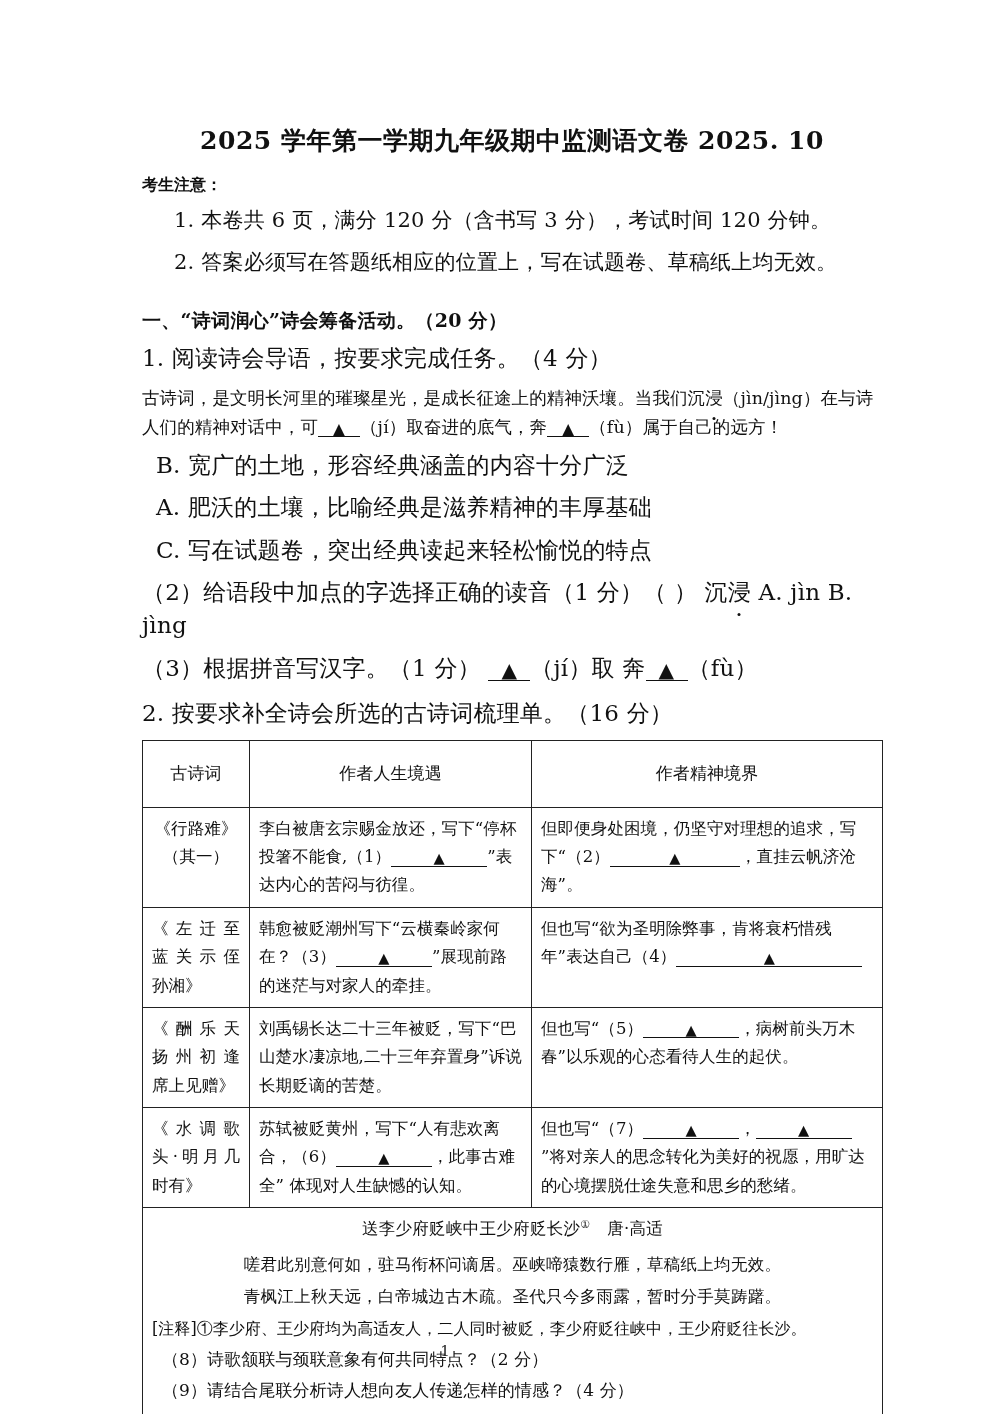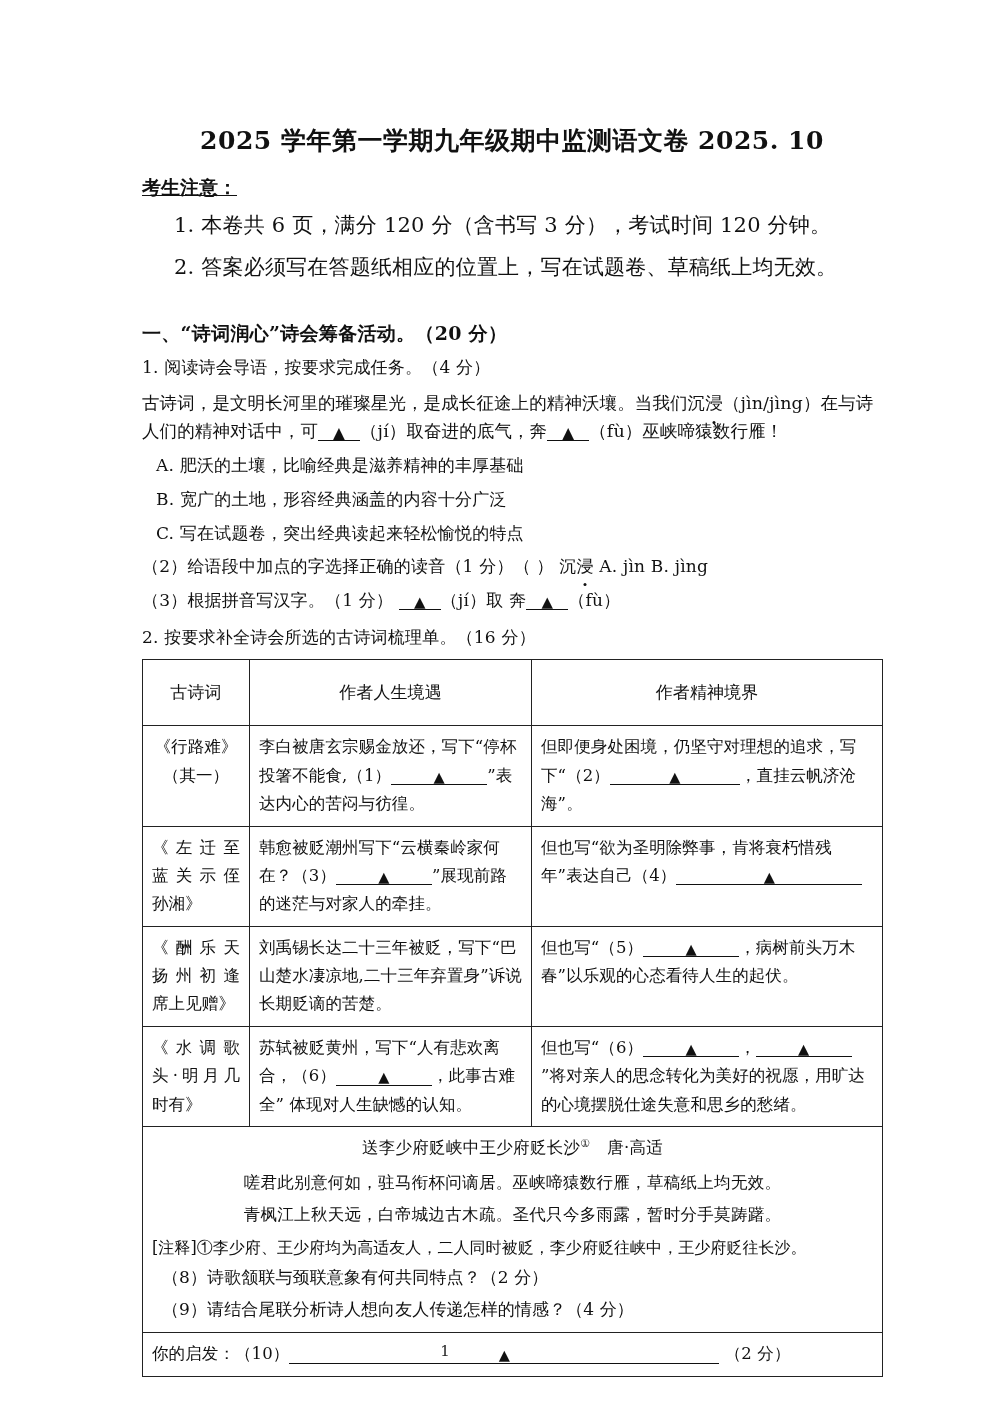--- a/index.html
+++ b/index.html
@@ -32,40 +32,39 @@
 
   .doc-title {
     text-align: center;
     font-size: 25px;
     font-weight: bold;
     letter-spacing: 0.5px;
     margin: 0 0 18px 0;
     font-family: "DejaVu Serif", "Liberation Serif", serif;
   }
   .notice-head {
-    font-size: 19px;
+    font-size: 16px;
     font-weight: bold;
     margin: 10px 0 10px 0;
-    text-decoration: underline;
   }
   .notice-line {
     font-size: 21px;
     margin: 0 0 14px 0;
     padding-left: 32px;
     letter-spacing: 0.2px;
   }
 
   .section-head {
     font-size: 19px;
     font-weight: bold;
-    margin: 40px 0 8px 0;
+    margin: 32px 0 8px 0;
     letter-spacing: 0.3px;
   }
   .q-line {
-    font-size: 17px;
+    font-size: 23px;
     margin: 0 0 9px 0;
     letter-spacing: 0.2px;
     line-height: 1.45;
   }
   .q-line.opt { padding-left: 14px; }
   .para-flow {
     font-size: 17.5px;
     line-height: 1.62;
     margin: 0 0 8px 0;
     letter-spacing: 0.1px;
@@ -203,25 +202,25 @@
 
     <div class="notice-head">考生注意：</div>
     <div class="notice-line">1. 本卷共 6 页，满分 120 分（含书写 3 分），考试时间 120 分钟。</div>
     <div class="notice-line">2. 答案必须写在答题纸相应的位置上，写在试题卷、草稿纸上均无效。</div>
 
     <div class="section-head">一、“诗词润心”诗会筹备活动。（20 分）</div>
 
     <div class="q-line">1. 阅读诗会导语，按要求完成任务。（4 分）</div>
 
     <div class="para-flow">
-      <span class="first">古诗词，是文明长河里的璀璨星光，是成长征途上的精神沃壤。当我们沉</span><span class="dotchar">浸</span><span>（jìn/jìng）在与诗人们的精神对话中，可</span><span class="blank w-sm"><span class="tri">▲</span></span><span>（jí）取奋进的底气，奔</span><span class="blank w-sm"><span class="tri">▲</span></span><span>（fù）巫峡啼猿数行雁！</span>
+      <span class="first">古诗词，是文明长河里的璀璨星光，是成长征途上的精神沃壤。当我们沉</span><span class="dotchar">浸</span><span>（jìn/jìng）在与诗人们的精神对话中，可</span><span class="blank w-sm"><span class="tri">▲</span></span><span>（jí）取奋进的底气，奔</span><span class="blank w-sm"><span class="tri">▲</span></span><span>（fù）属于自己的远方！</span>
     </div>
 
+    <div class="q-line opt">B. 宽广的土地，形容经典涵盖的内容十分广泛</div>
     <div class="q-line opt">A. 肥沃的土壤，比喻经典是滋养精神的丰厚基础</div>
-    <div class="q-line opt">B. 宽广的土地，形容经典涵盖的内容十分广泛</div>
     <div class="q-line opt">C. 写在试题卷，突出经典读起来轻松愉悦的特点</div>
 
     <div class="q-line">
       <span>（2）给语段中加点的字选择正确的读音（1 分）（    ）    沉</span><span class="dotchar">浸</span><span>    A. jìn    B. jìng</span>
     </div>
 
     <div class="q-line">
       <span>（3）根据拼音写汉字。（1 分）        </span><span class="blank w-sm"><span class="tri">▲</span></span><span>（jí）取    奔</span><span class="blank w-sm"><span class="tri">▲</span></span><span>（fù）</span>
     </div>
 
@@ -286,21 +285,21 @@
         <tr>
           <td class="poemname">
             <div>《水调歌</div>
             <div>头·明月几</div>
             <div style="text-align-last:left;">时有》</div>
           </td>
           <td>
             <span>苏轼被贬黄州，写下“人有悲欢离合，（6）</span><span class="blank w-md"><span class="tri">▲</span></span><span>，此事古难全” 体现对人生缺憾的认知。</span>
           </td>
           <td>
-            <span>但也写“（6）</span><span class="blank w-md"><span class="tri">▲</span></span><span>，</span><span class="blank w-md"><span class="tri">▲</span></span><span>”将对亲人的思念转化为美好的祝愿，用旷达的心境摆脱仕途失意和思乡的愁绪。</span>
+            <span>但也写“（7）</span><span class="blank w-md"><span class="tri">▲</span></span><span>，</span><span class="blank w-md"><span class="tri">▲</span></span><span>”将对亲人的思念转化为美好的祝愿，用旷达的心境摆脱仕途失意和思乡的愁绪。</span>
           </td>
         </tr>
 
         <tr>
           <td class="poemblock" colspan="3">
             <div class="poem-title">
               <span>送李少府贬峡中王少府贬长沙</span><sup class="circ">①</sup>
               &nbsp;&nbsp;<span>唐·高适</span>
             </div>
             <div class="poem-line">嗟君此别意何如，驻马衔杯问谪居。巫峡啼猿数行雁，草稿纸上均无效。</div>

